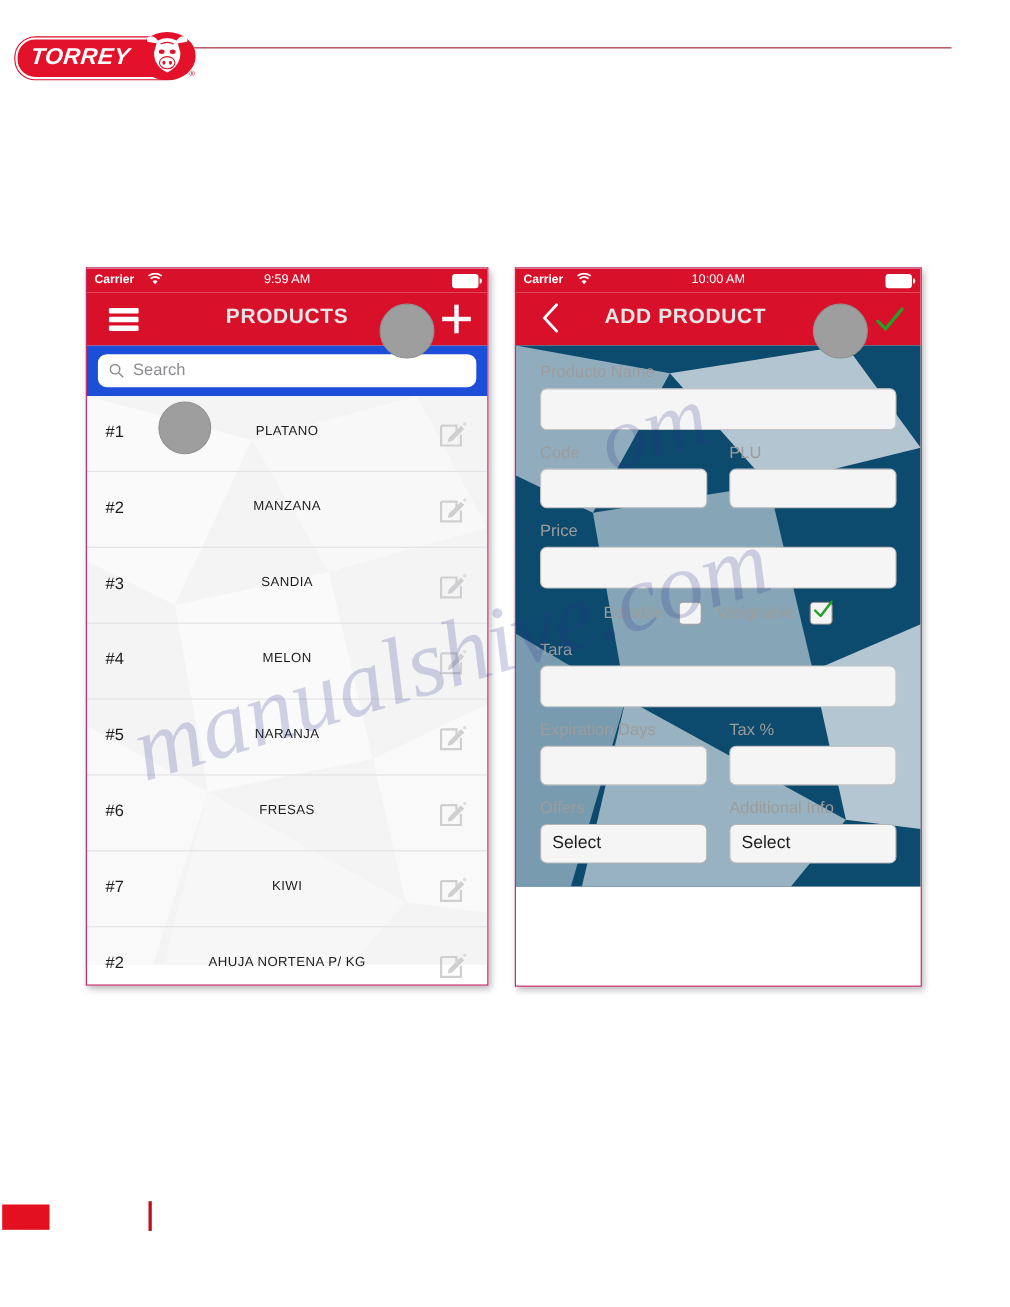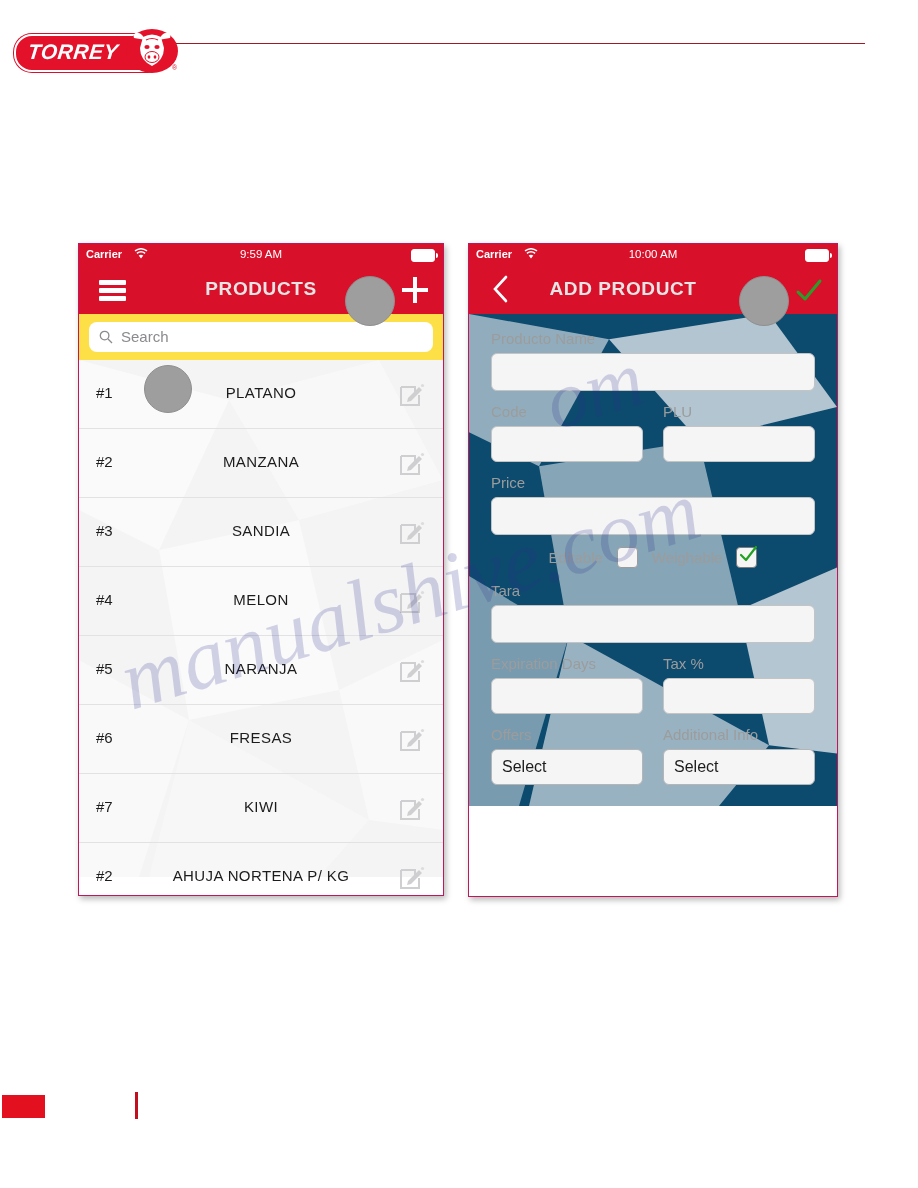--- a/index.html
+++ b/index.html
@@ -181,21 +181,21 @@
     border-radius: 50%;
     background: #9e9e9e;
     border: 1px solid #8f8f8f;
     z-index: 5;
   }
   .phone-left .nav-avatar  { right: 48px; top: 10px; }
   .phone-right .nav-avatar { right: 48px; top: 10px; }
 
   
   .search-zone {
-    background: #fde047;
+    background: #1d4ed8;
     padding: 8px 10px 8px 10px;
   }
   .search-box {
     height: 30px;
     background: #ffffff;
     border-radius: 8px;
     position: relative;
   }
   .search-icon-g {
     position: absolute;
@@ -231,21 +231,21 @@
   .row-index {
     position: absolute;
     left: 17px; top: 24px;
     font-size: 15px;
     color: #1c1c1c;
   }
   .row-name {
     position: absolute;
     left: 0; right: 0; top: 24px;
     text-align: center;
-    font-size: 15px;
+    font-size: 12px;
     color: #1c1c1c;
     letter-spacing: 0.4px;
   }
   .row-edit {
     position: absolute;
     right: 18px; top: 21px;
     width: 26px; height: 26px;
   }
   .row-avatar {
     position: absolute;

